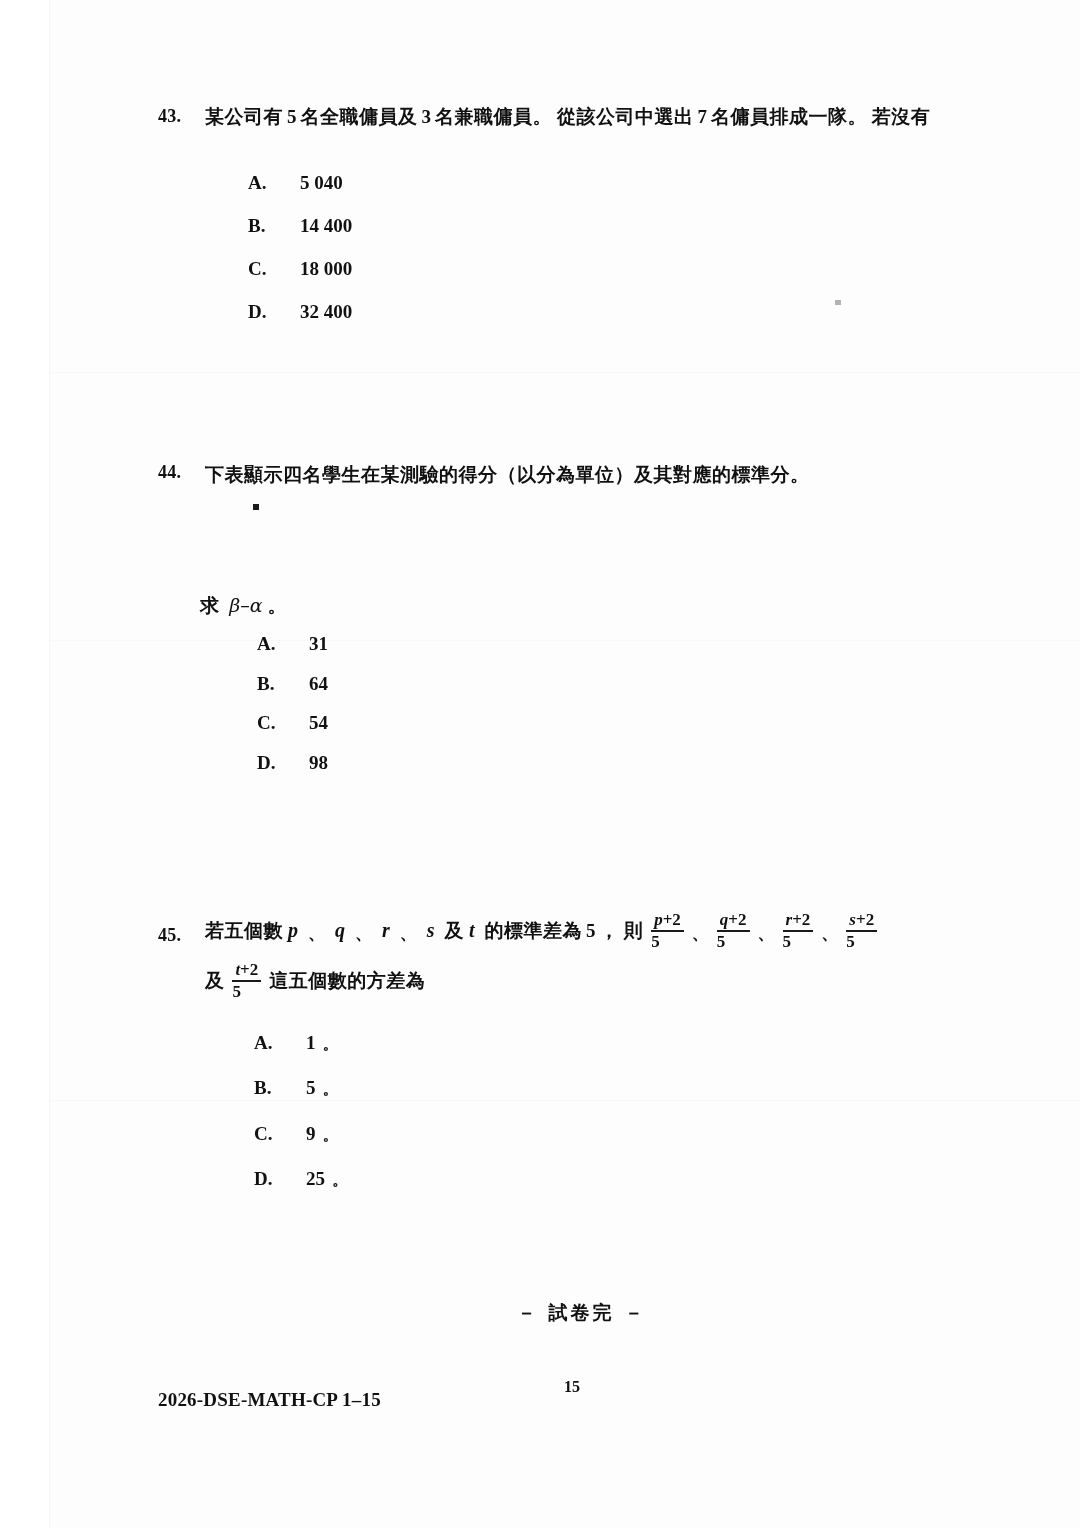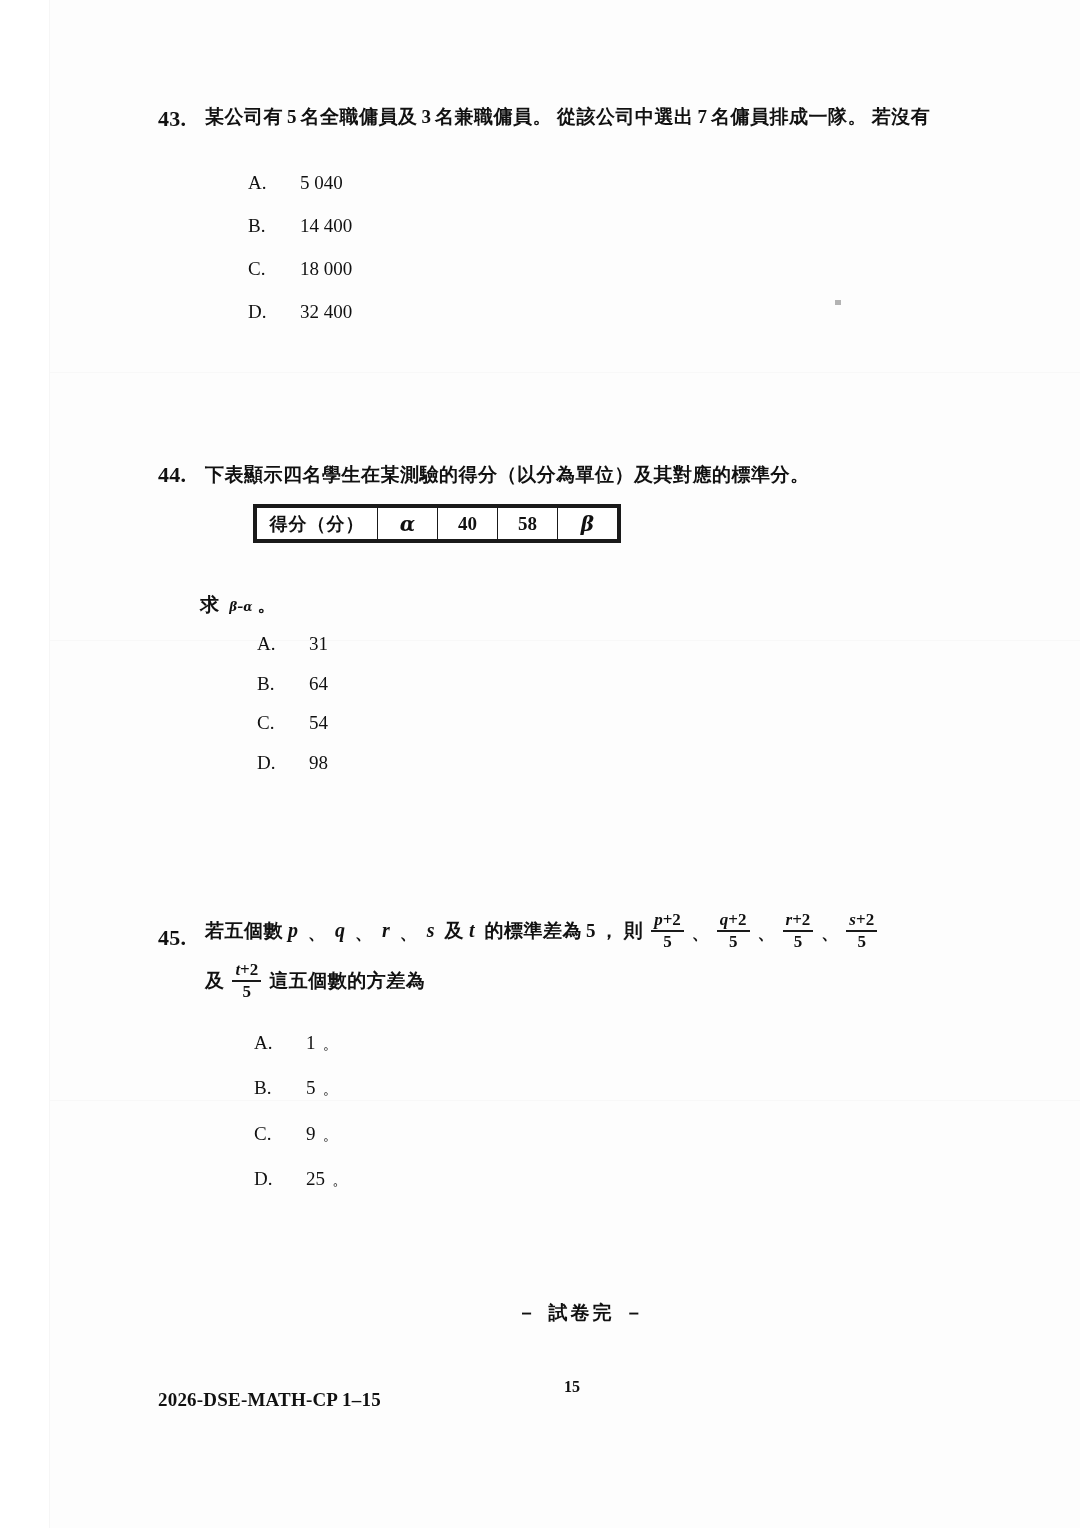--- a/index.html
+++ b/index.html
@@ -37,21 +37,21 @@
   }
   .speck {
     position: absolute;
     width: 6px; height: 5px;
     background: #9a9a9a;
     opacity: .75;
   }
 
   .qnum {
     position: absolute;
-    font-size: 22px;
+    font-size: 18px;
     font-weight: 700;
     letter-spacing: .2px;
   }
   .qbody {
     position: absolute;
     font-size: 19.5px;
     line-height: 34px;
     font-weight: 700;
   }
   .cjk {
@@ -71,21 +71,21 @@
     font-family: "Liberation Serif", serif;
     font-weight: 700;
     font-size: 19px;
     padding: 0 4px;
   }
 
   
   .opt {
     position: absolute;
     font-size: 19px;
-    font-weight: 400;
+    font-weight: 700;
     white-space: nowrap;
   }
   .opt .letter {
     display: inline-block;
     width: 52px;
     font-family: "Liberation Serif", serif;
   }
   .opt .val {
     font-family: "Liberation Serif", serif;
   }
@@ -127,21 +127,21 @@
   table.scores td.greek {
     font-style: italic;
     font-family: "DejaVu Serif", serif;
     font-size: 20px;
   }
 
   
   .frac {
     display: inline-block;
     vertical-align: middle;
-    text-align: center;
+    text-align: left;
     font-family: "Liberation Serif", serif;
     font-weight: 700;
     font-size: 17px;
     line-height: 1.08;
     margin: 0 3px;
     position: relative;
     top: -1px;
   }
   .frac .top {
     display: block;
@@ -218,33 +218,26 @@
 
 <div class="qnum" style="left:158px; top:462px">44.</div>
 
 <div class="qbody" style="left:205px; top:458px; width:700px">
   <span class="cjk">下表顯示四名學生在某測驗的得分（以分為單位）及其對應的標準分。</span>
 </div>
 
 <div class="tbl-wrap">
   <table class="scores">
     <tbody>
-        <tr>
-      <td class="label">得分（分）</td>
-      <td class="cell greek">α</td>
-      <td class="cell">40</td>
-      <td class="cell">58</td>
-      <td class="cell greek">β</td>
-    </tr>
   </tbody>
     </table>
 </div>
 
 <div class="qbody" style="left:200px; top:588px">
-  <span class="cjk">求</span>&nbsp;&nbsp;<span style="font-family:'DejaVu Serif',serif; font-style:italic; font-weight:700; font-size:12px;">β–α</span>&nbsp;<span class="cjk">。</span>
+  <span class="cjk">求</span>&nbsp;&nbsp;<span style="font-family:'DejaVu Serif',serif; font-style:italic; font-weight:400; font-size:19px;">β–α</span>&nbsp;<span class="cjk">。</span>
 </div>
 
 <div class="opt" style="left:257px; top:633px">
   <span class="letter">A.</span><span class="val">31</span>
 </div>
 <div class="opt" style="left:257px; top:673px">
   <span class="letter">B.</span><span class="val">64</span>
 </div>
 <div class="opt" style="left:257px; top:712px">
   <span class="letter">C.</span><span class="val">54</span>

